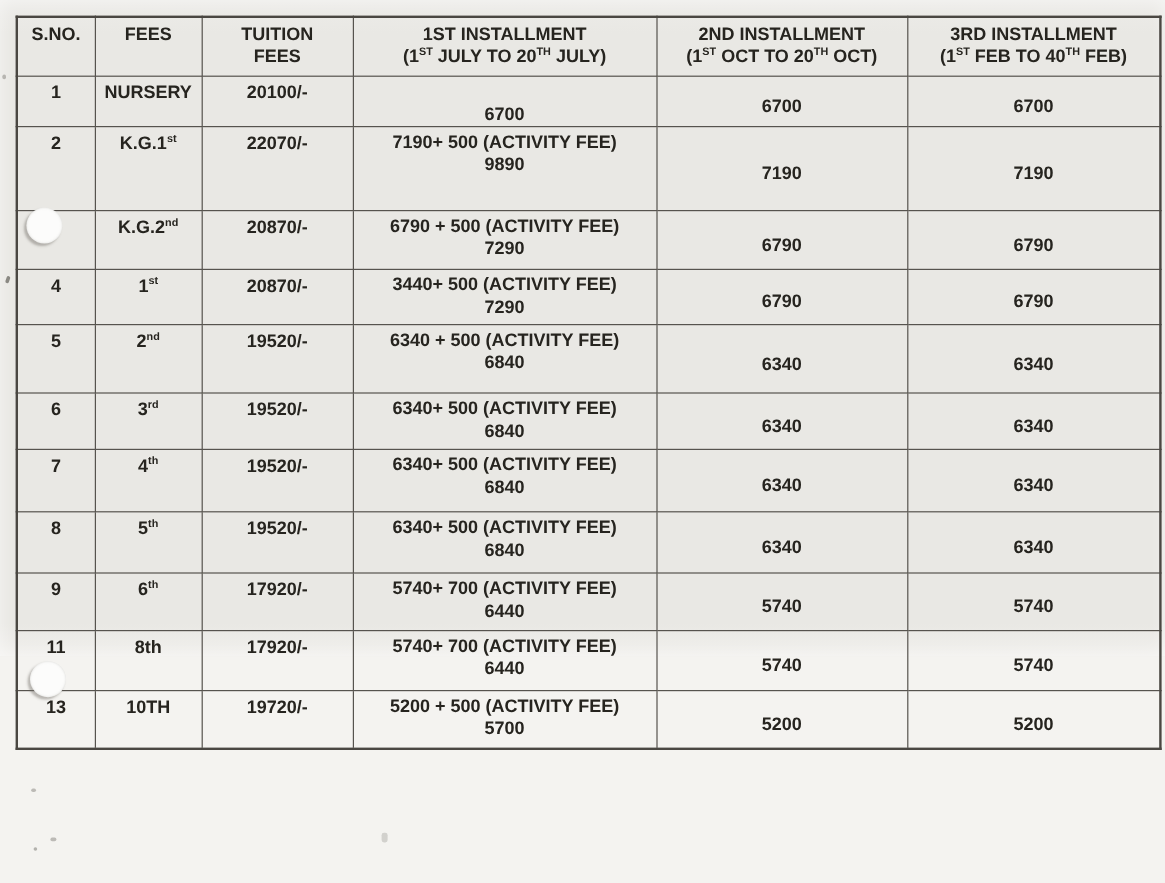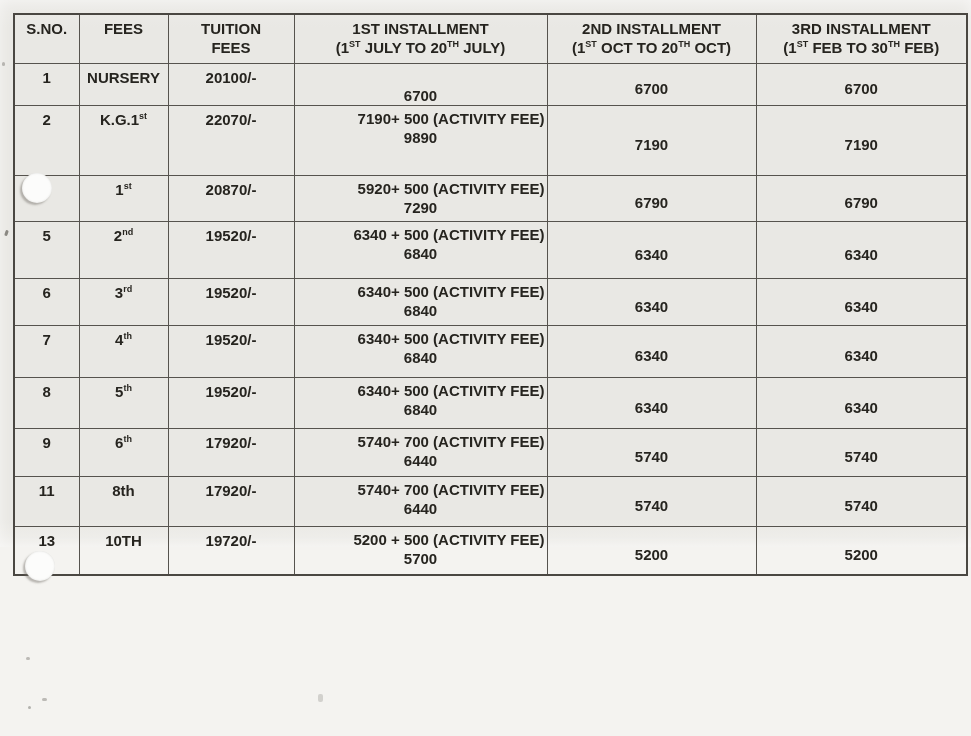--- a/index.html
+++ b/index.html
@@ -17,21 +17,21 @@
     position:absolute;left:13px;top:13px;width:953px;
     border-collapse:collapse;table-layout:fixed;
     color:#26241f;font-weight:700;
     border:2px solid #4a4742;
   }
   th,td{border:1px solid #56534e;overflow:hidden;}
   th{font-size:15px;line-height:19px;vertical-align:top;padding:4px 2px 0;text-align:center;}
   td{font-size:15px;text-align:center;}
   td.c0,td.c1,td.c2{vertical-align:top;padding:4px 2px 0;line-height:19px;}
   td.c3{vertical-align:top;padding:3px 2px 0;line-height:19px;}
-  td.c3 .l1{min-height:19px;text-align:right;}
+  td.c3 .l1{min-height:19px;}
   td.c4,td.c5{vertical-align:middle;padding-top:10px;line-height:19px;}
   sup{font-size:9px;line-height:0;}
   .hole{
     position:absolute;width:30px;height:30px;border-radius:50%;
     background:#fcfcfb;
     box-shadow:-2px 2px 2px rgba(110,107,100,0.45), inset 0 0 2px rgba(150,148,142,0.35);
   }
   .hole1{left:22px;top:173px;}
   .hole2{left:25px;top:551px;}
   .speck{position:absolute;background:#3a3832;border-radius:2px;}
@@ -66,21 +66,21 @@
         <th class="c3">
           <div>1ST INSTALLMENT</div>
           <div><span>(1</span><sup>ST</sup><span> JULY TO 20</span><sup>TH</sup><span> JULY)</span></div>
         </th>
         <th class="c4">
           <div>2ND INSTALLMENT</div>
           <div><span>(1</span><sup>ST</sup><span> OCT TO 20</span><sup>TH</sup><span> OCT)</span></div>
         </th>
         <th class="c5">
           <div>3RD INSTALLMENT</div>
-          <div><span>(1</span><sup>ST</sup><span> FEB TO 30</span><sup>TH</sup><span> FEB)</span></div>
+          <div><span>(1</span><sup>ST</sup><span> FEB TO 40</span><sup>TH</sup><span> FEB)</span></div>
         </th>
       </tr>
     </thead>
     <tbody>
       <tr style="height:41px">
         <td class="c0">1</td>
         <td class="c1"><span>NURSERY</span><sup></sup></td>
         <td class="c2">20100/-</td>
         <td class="c3">
             <div class="l1"></div>
@@ -93,26 +93,37 @@
         <td class="c0">2</td>
         <td class="c1"><span>K.G.1</span><sup>st</sup></td>
         <td class="c2">22070/-</td>
         <td class="c3">
             <div class="l1">7190+ 500 (ACTIVITY FEE)</div>
             <div class="l2">9890</div>
           </td>
         <td class="c4">7190</td>
         <td class="c5">7190</td>
       </tr>
+      <tr style="height:49px">
+        <td class="c0"></td>
+        <td class="c1"><span>K.G.2</span><sup>nd</sup></td>
+        <td class="c2">20870/-</td>
+        <td class="c3">
+            <div class="l1">6790 + 500 (ACTIVITY FEE)</div>
+            <div class="l2">7290</div>
+          </td>
+        <td class="c4">6790</td>
+        <td class="c5">6790</td>
+      </tr>
       <tr style="height:46px">
         <td class="c0">4</td>
         <td class="c1"><span>1</span><sup>st</sup></td>
         <td class="c2">20870/-</td>
         <td class="c3">
-            <div class="l1">5920+ 500 (ACTIVITY FEE)</div>
+            <div class="l1">3440+ 500 (ACTIVITY FEE)</div>
             <div class="l2">7290</div>
           </td>
         <td class="c4">6790</td>
         <td class="c5">6790</td>
       </tr>
       <tr style="height:57px">
         <td class="c0">5</td>
         <td class="c1"><span>2</span><sup>nd</sup></td>
         <td class="c2">19520/-</td>
         <td class="c3">

